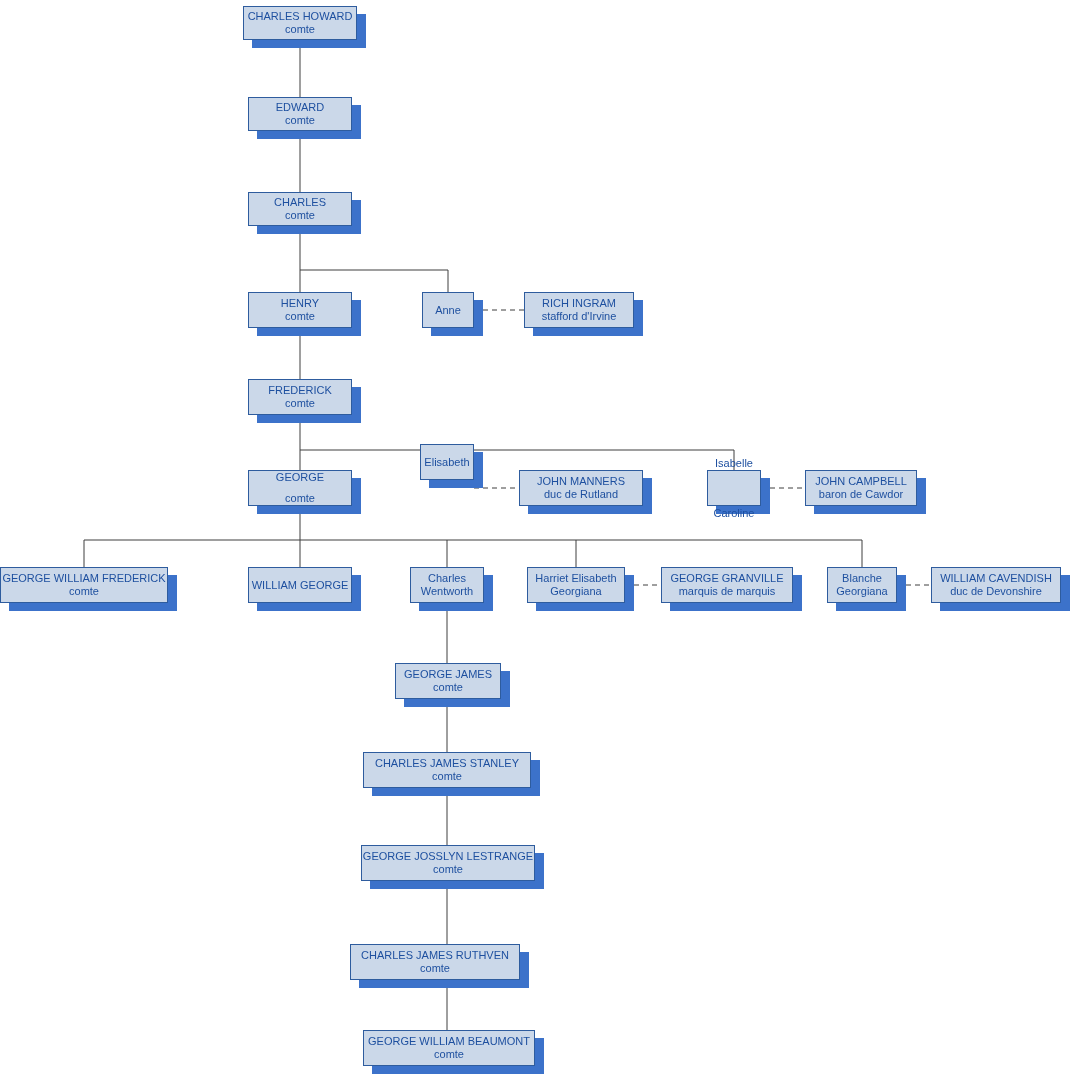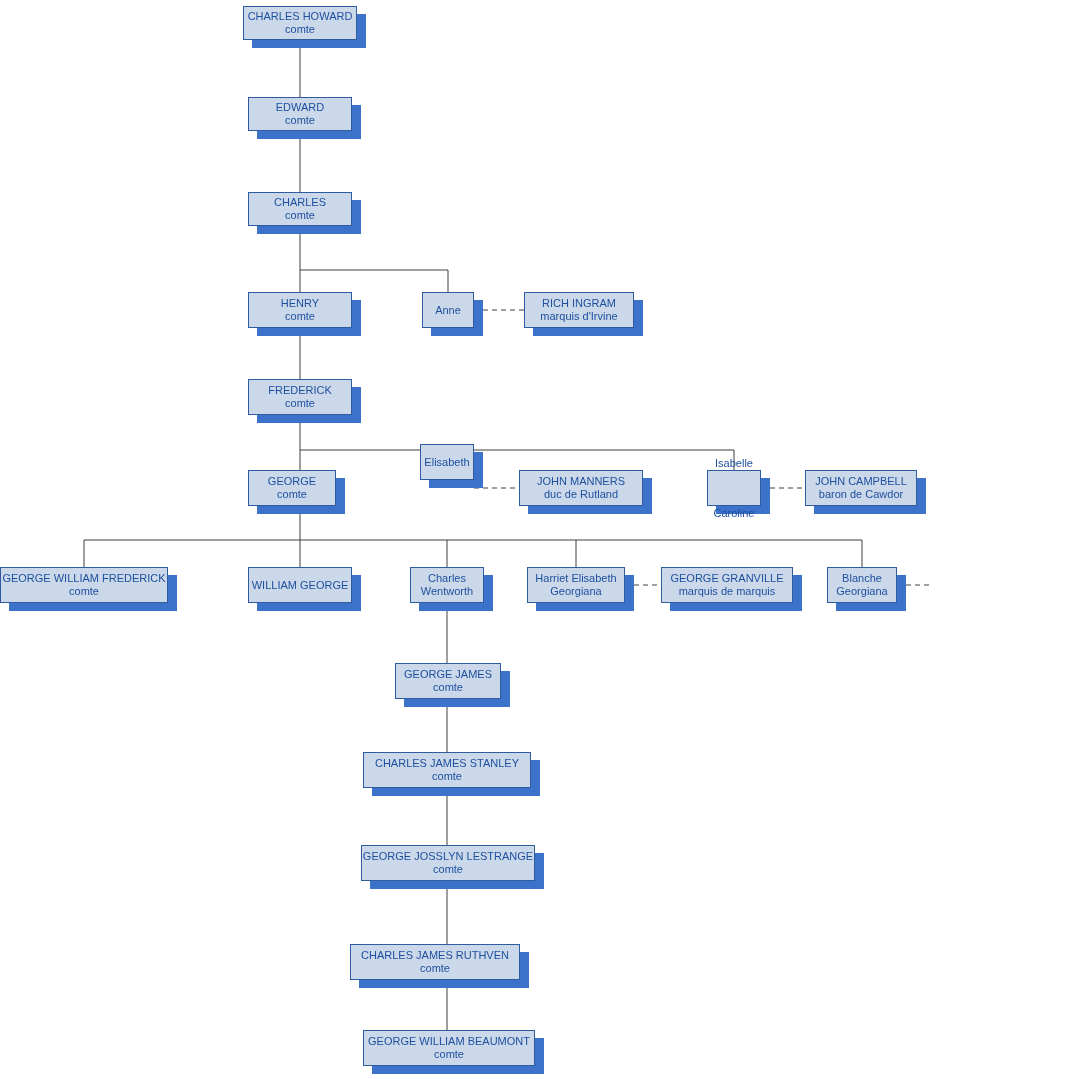--- a/index.html
+++ b/index.html
@@ -96,27 +96,27 @@
     </div>
     <div class="node" style="left: 248px; top: 292px; width: 104px; height: 36px;">
       <div>HENRY</div>
       <div>comte</div>
     </div>
     <div class="node" style="left: 422px; top: 292px; width: 52px; height: 36px;">
       <div>Anne</div>
     </div>
     <div class="node" style="left: 524px; top: 292px; width: 110px; height: 36px;">
       <div>RICH INGRAM</div>
-      <div>marquis d'Irvine</div>
+      <div>stafford d'Irvine</div>
     </div>
     <div class="node" style="left: 248px; top: 379px; width: 104px; height: 36px;">
       <div>FREDERICK</div>
       <div>comte</div>
     </div>
-    <div class="node" style="left: 248px; top: 470px; width: 88px; height: 36px;">
+    <div class="node" style="left: 248px; top: 470px; width: 104px; height: 36px; justify-content: space-between;">
       <div>GEORGE</div>
       <div>comte</div>
     </div>
     <div class="node" style="left: 420px; top: 444px; width: 54px; height: 36px;">
       <div>Elisabeth</div>
     </div>
     <div class="node" style="left: 519px; top: 470px; width: 124px; height: 36px;">
       <div>JOHN MANNERS</div>
       <div>duc de Rutland</div>
     </div>
@@ -144,20 +144,24 @@
       <div>Georgiana</div>
     </div>
     <div class="node" style="left: 661px; top: 567px; width: 132px; height: 36px;">
       <div>GEORGE GRANVILLE</div>
       <div>marquis de marquis</div>
     </div>
     <div class="node" style="left: 827px; top: 567px; width: 70px; height: 36px;">
       <div>Blanche</div>
       <div>Georgiana</div>
     </div>
+    <div class="node" style="left: 931px; top: 567px; width: 130px; height: 36px;">
+      <div>WILLIAM CAVENDISH</div>
+      <div>duc de Devonshire</div>
+    </div>
     <div class="node" style="left: 395px; top: 663px; width: 106px; height: 36px;">
       <div>GEORGE JAMES</div>
       <div>comte</div>
     </div>
     <div class="node" style="left: 363px; top: 752px; width: 168px; height: 36px;">
       <div>CHARLES JAMES STANLEY</div>
       <div>comte</div>
     </div>
     <div class="node" style="left: 361px; top: 845px; width: 174px; height: 36px;">
       <div>GEORGE JOSSLYN LESTRANGE</div>

